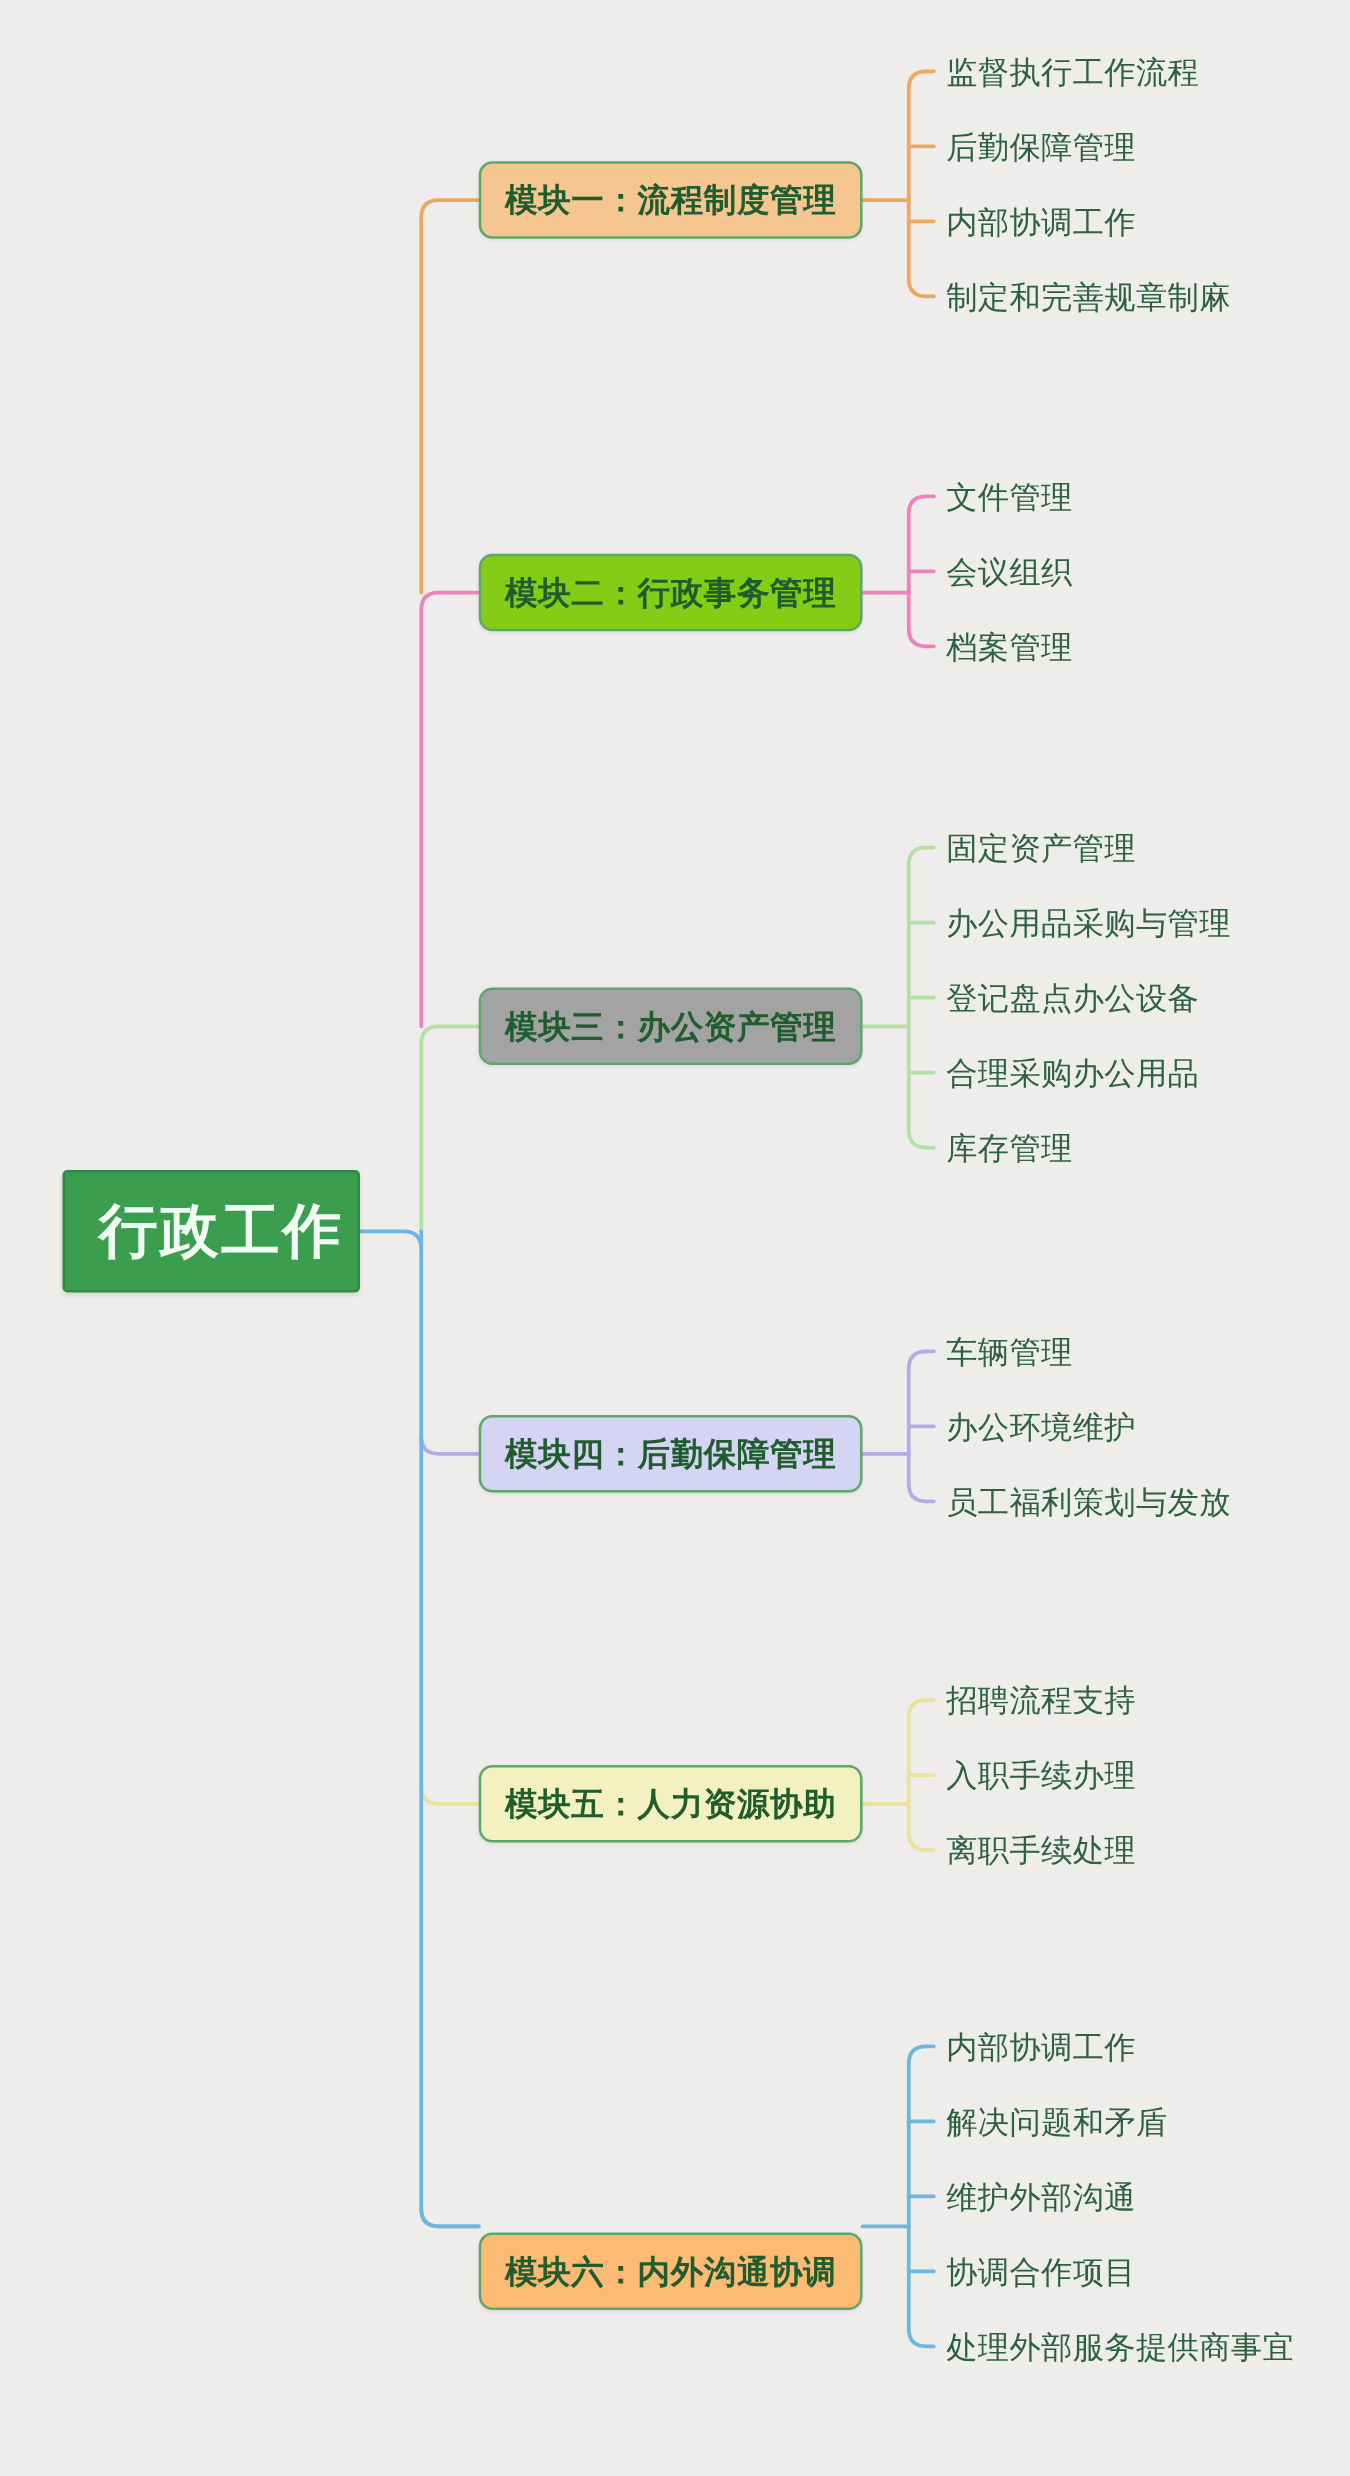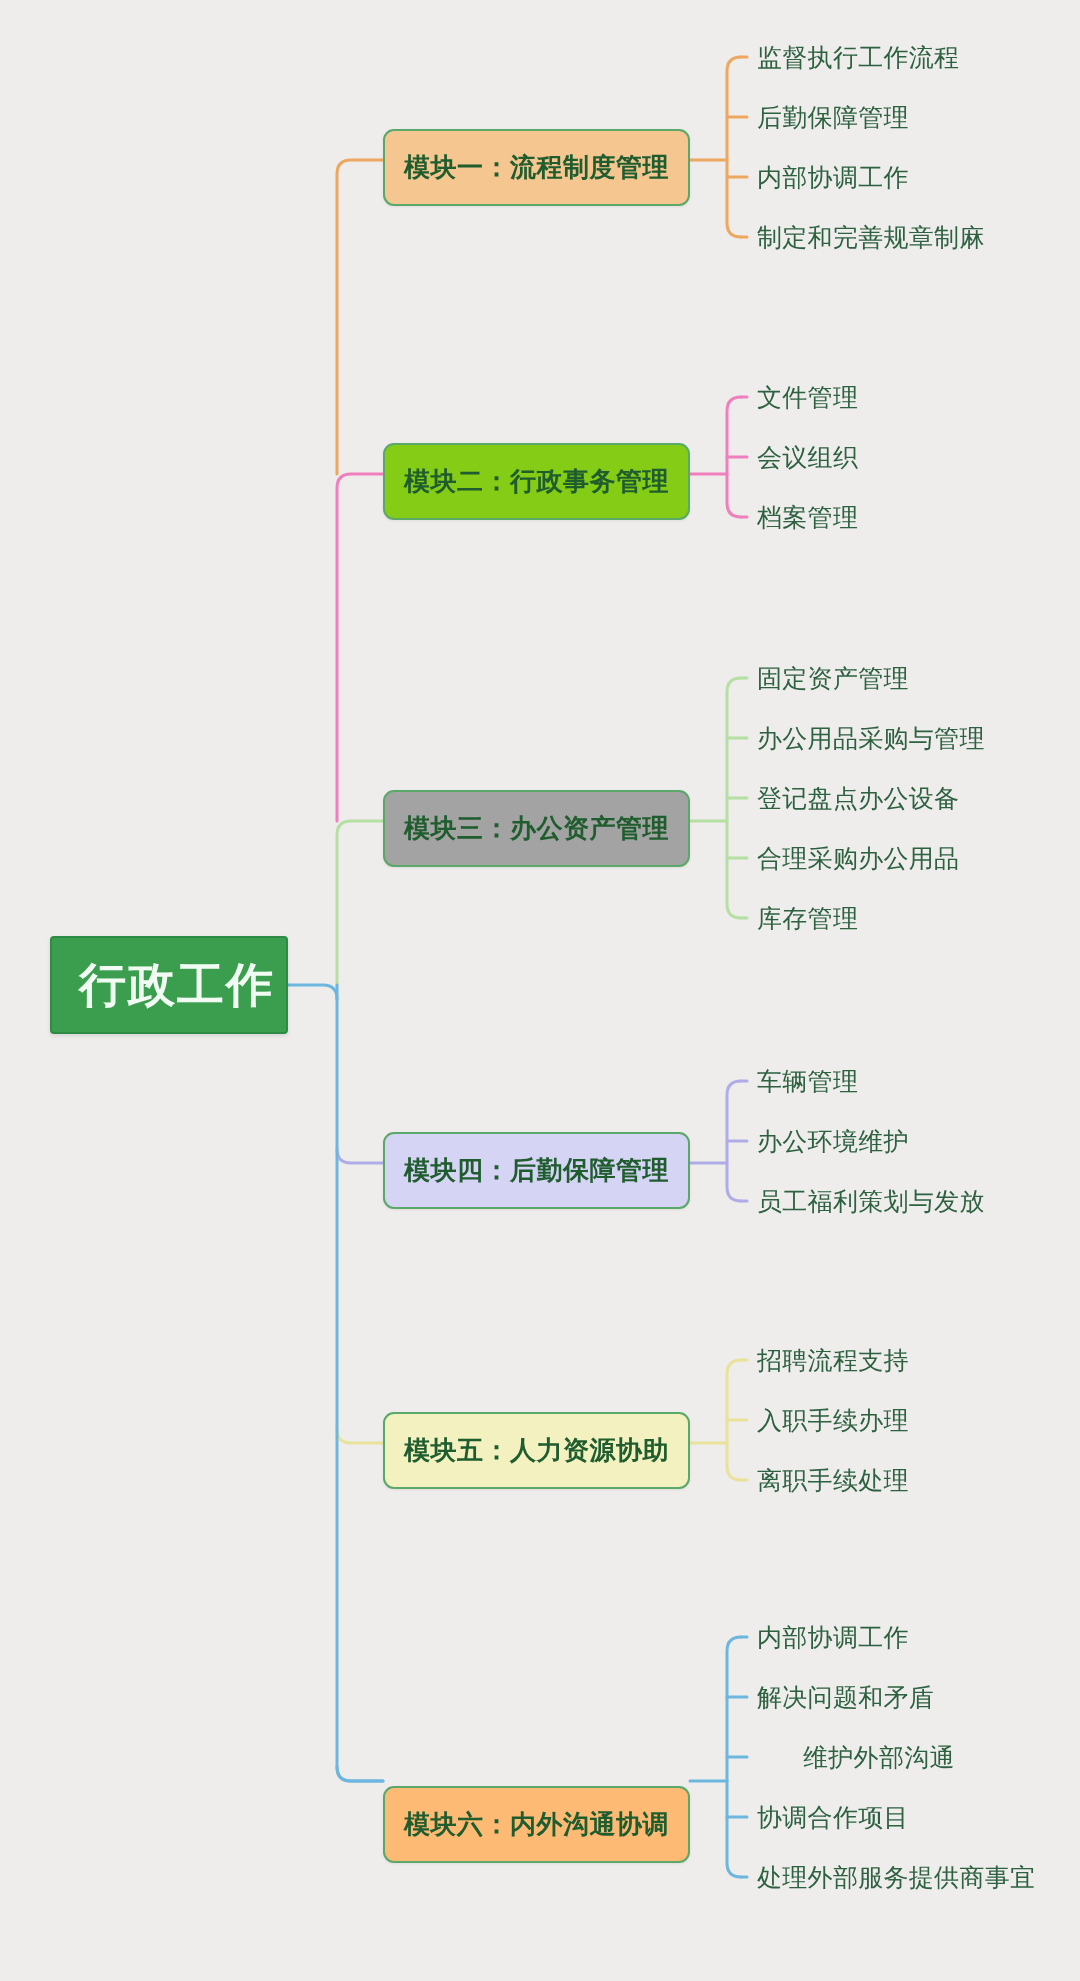--- a/index.html
+++ b/index.html
@@ -28,21 +28,21 @@
     font-weight:bold;
     letter-spacing:2px;
     white-space:nowrap;
   }
 
   
   .module-node{
     position:absolute;
     left:383px;
     width:307px;
-    height:77px;
+    height:62px;
     display:flex; align-items:center; justify-content:center;
     border:2px solid #5AA86A;
     border-radius:11px;
     box-shadow:0 1px 3px rgba(0,0,0,.07);
   }
   .module-node .module-label{
     color:#1F5C2E;
     font-size:26px;
     font-weight:bold;
     white-space:nowrap;
@@ -191,21 +191,21 @@
       </div>
       <div class="module-node" style="top: 1750px; background: #fdba74; margin-top: 36px;">
         <span class="module-label">模块六：内外沟通协调</span>
       </div>
       <div class="leaf-node" style="top: 1620px;">
         <span class="leaf-label">内部协调工作</span>
       </div>
       <div class="leaf-node" style="top: 1680px;">
         <span class="leaf-label">解决问题和矛盾</span>
       </div>
-      <div class="leaf-node" style="top: 1740px; margin-left: 46px;">
+      <div class="leaf-node" style="top: 1740px;">
         <span class="leaf-label">维护外部沟通</span>
       </div>
       <div class="leaf-node" style="top: 1800px;">
         <span class="leaf-label">协调合作项目</span>
       </div>
       <div class="leaf-node" style="top: 1860px;">
         <span class="leaf-label">处理外部服务提供商事宜</span>
       </div>
     </div>
 

